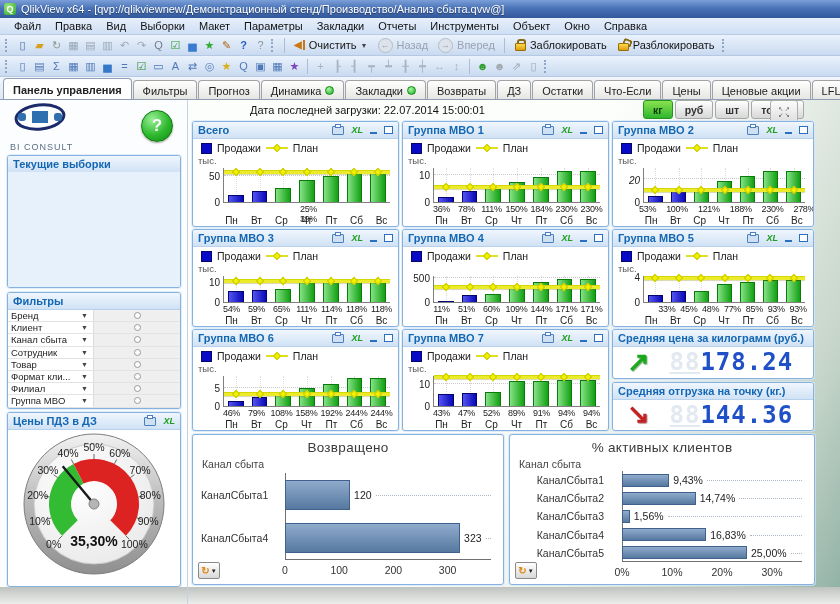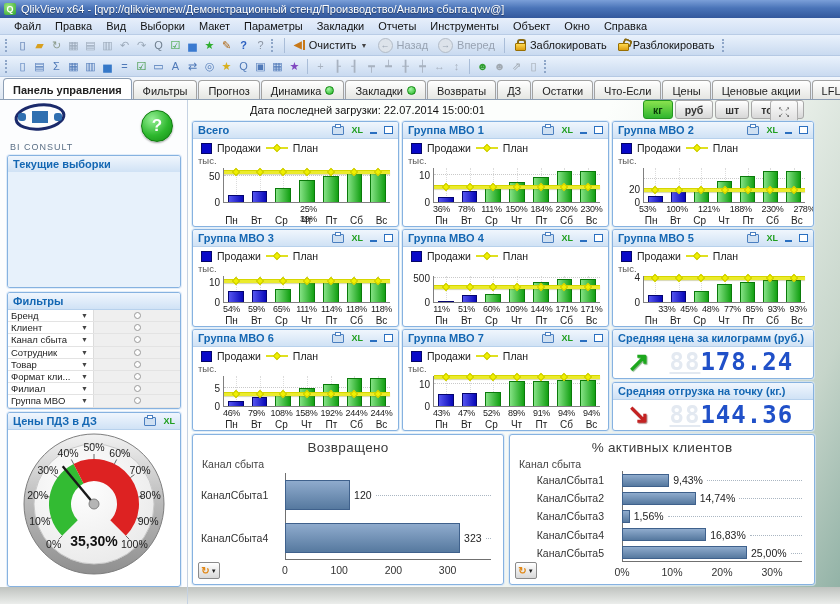--- a/index.html
+++ b/index.html
@@ -49,21 +49,21 @@
   #sidebar{position:absolute;left:0;top:100px;width:188px;bottom:0;background:#fcfdfe;border-right:1px solid #c5d2e2;box-sizing:border-box;}
   #main{position:absolute;left:188px;top:100px;right:0;bottom:0;
     background:linear-gradient(115deg,#fcfefc 48%,#eaf0ea 68%,#c6d5ca 86%,#8fb0a4 100%);}
   .bstrip{position:absolute;left:0;right:0;bottom:0;height:17px;background:linear-gradient(#bfc3bf,#ebedeb);}
   
   .panel{position:absolute;background:#fff;border:1px solid #86b2e0;border-radius:3px;box-sizing:border-box;overflow:hidden;
     box-shadow:0 0 0 1px rgba(214,230,246,.7);}
   .caption{height:16px;background:linear-gradient(#f0f6fd,#d0e2f5);border-bottom:1px solid #b7d1ec;
     display:flex;align-items:center;padding:0 5px;gap:3px;}
   .cap-title{font-size:11px;font-weight:bold;color:#1467b3;flex:1;white-space:nowrap;overflow:hidden;}
-  .cap-ic{display:flex;gap:7px;align-items:center;}
+  .cap-ic{display:flex;gap:7px;align-items:center;font-style:italic;}
   .printer{width:10px;height:7px;background:#cfe0f2;border:1px solid #4a7fc0;border-radius:1px;position:relative;}
   .printer:before{content:"";position:absolute;left:2px;top:-3px;width:4px;height:2px;background:#fff;border:1px solid #4a7fc0;}
   .ic-xl{color:#1e9e1e;font-size:9px;font-weight:bold;line-height:1;}
   .ic-min{width:7px;height:5px;border-bottom:2px solid #2a6fc0;}
   .ic-res{width:7px;height:6px;border:1px solid #2a6fc0;background:#fff;}
   
   .help{position:absolute;left:141px;top:10px;width:30px;height:30px;border-radius:50%;
     background:radial-gradient(circle at 35% 28%,#96f096,#2eb82e 55%,#128a12);color:#fff;
     font-size:17px;font-weight:bold;display:flex;align-items:center;justify-content:center;
     border:1px solid #0f7a0f;box-shadow:0 1px 2px rgba(0,0,0,.35);}
@@ -587,21 +587,21 @@
           <div class="plot" style="left: 30px; right: 8px; top: 46px; height: 34px;">
             <span class="gridv" style="left: 7.14%;"></span>
             <span class="gridv" style="left: 21.43%;"></span>
             <span class="gridv" style="left: 35.71%;"></span>
             <span class="gridv" style="left: 50%;"></span>
             <span class="gridv" style="left: 64.29%;"></span>
             <span class="gridv" style="left: 78.57%;"></span>
             <span class="gridv" style="left: 92.86%;"></span>
             <span class="ytick" style="top: 29px;">0</span>
             <span class="gridh" style="bottom: 22.7px;"></span>
-            <span class="ytick" style="top: 16px;">20</span>
+            <span class="ytick" style="top: 7px; font-style: italic;">20</span>
             <span class="bar blue" style="left: 2.43%; width: 9.43%; height: 6px;"></span>
             <span class="bar blue" style="left: 16.71%; width: 9.43%; height: 11.3px;"></span>
             <span class="bar" style="left: 31%; width: 9.43%; height: 13.7px;"></span>
             <span class="bar" style="left: 45.29%; width: 9.43%; height: 21.3px;"></span>
             <span class="bar" style="left: 59.57%; width: 9.43%; height: 26.1px;"></span>
             <span class="bar" style="left: 73.86%; width: 9.43%; height: 31.5px;"></span>
             <span class="bar" style="left: 88.14%; width: 9.43%; height: 31.5px;"></span>
             <span class="planline" style="bottom: 10.3px;"></span>
             <span class="pdiamond" style="left: calc(7.14% - 3px); bottom: 9.3px;"></span>
             <span class="pdiamond" style="left: calc(21.43% - 3px); bottom: 9.3px;"></span>

